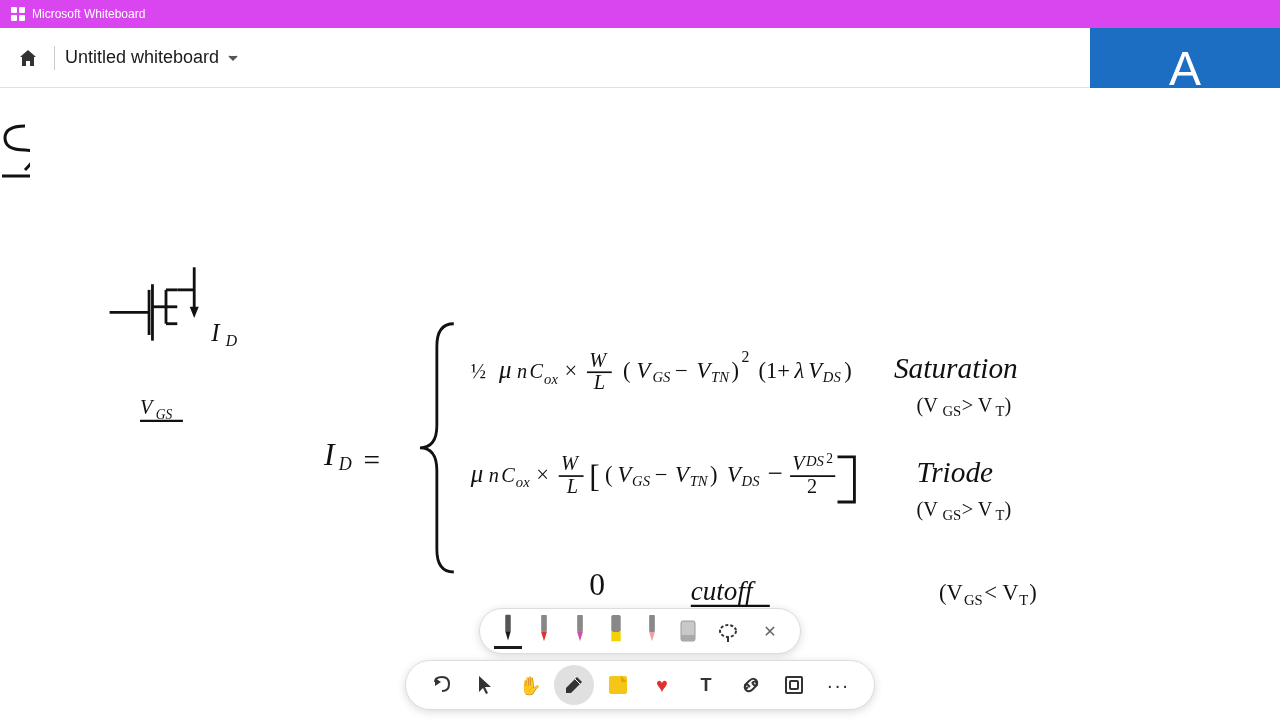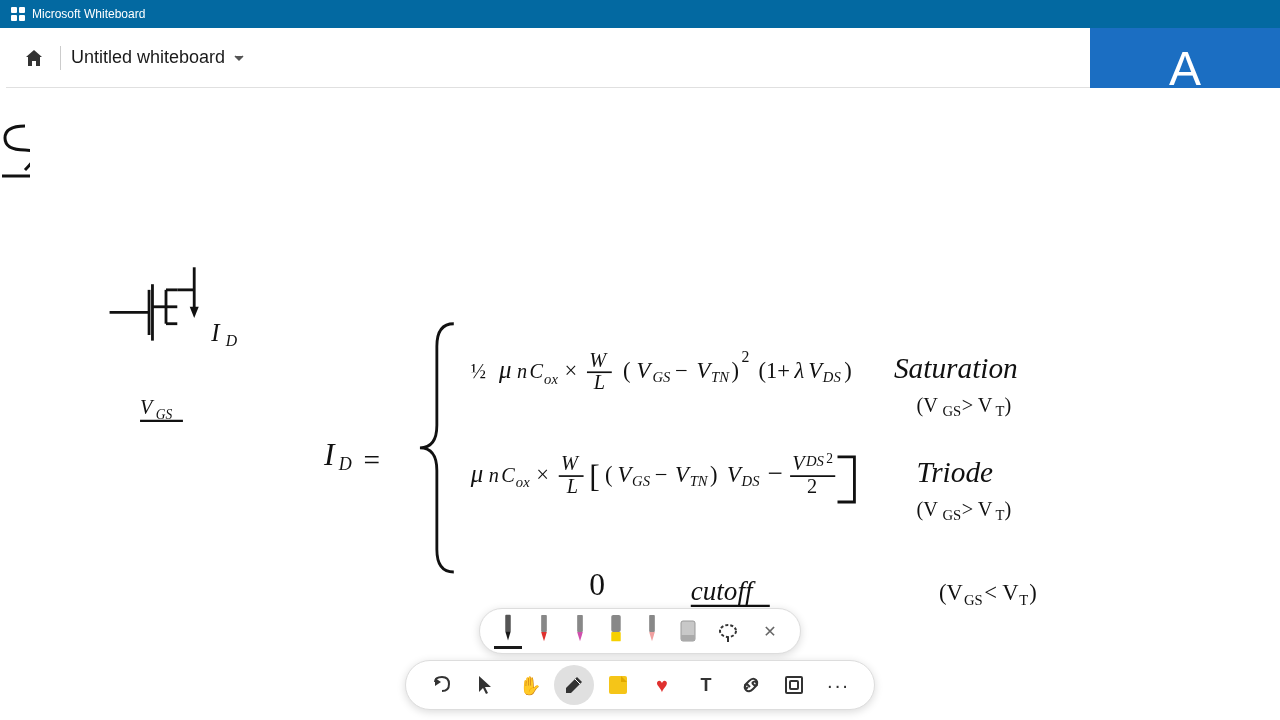--- a/index.html
+++ b/index.html
@@ -1,39 +1,38 @@
 <!DOCTYPE html>
 <html><head>
   <meta charset="utf-8">
   <style>
     * { margin: 0; padding: 0; box-sizing: border-box; }
     body { width: 1280px; height: 720px; overflow: hidden; font-family: 'Segoe UI', Arial, sans-serif; background: #fff; }
 
     
     #title-bar {
       height: 28px;
-      background: #0369a1;
+      background: #d946ef;
       display: flex;
       align-items: center;
       padding: 0 10px;
       color: #fff;
       font-size: 12px;
     }
     #title-bar-icon { width: 16px; height: 16px; margin-right: 6px; }
 
     
     #header {
       height: 60px;
       background: #fff;
       border-bottom: 1px solid #e0e0e0;
       display: flex;
       align-items: center;
       padding: 0 12px;
       position: relative;
-      margin-left: 6px;
     }
     #home-btn {
       width: 32px; height: 32px;
       display: flex; align-items: center; justify-content: center;
       cursor: pointer; border-radius: 4px;
       color: #333;
     }
     #separator {
       width: 1px; height: 24px;
       background: #ccc;

